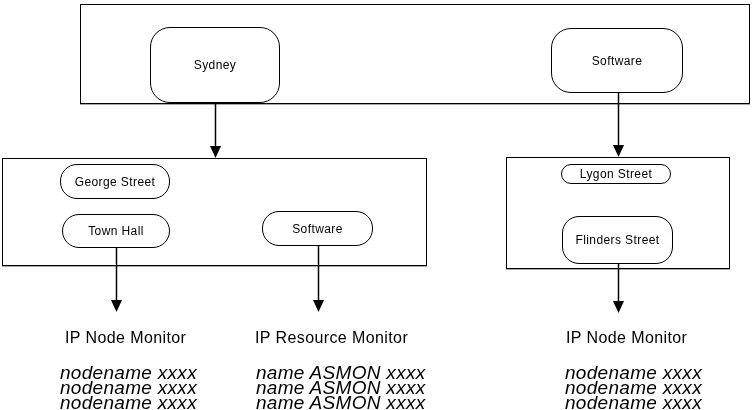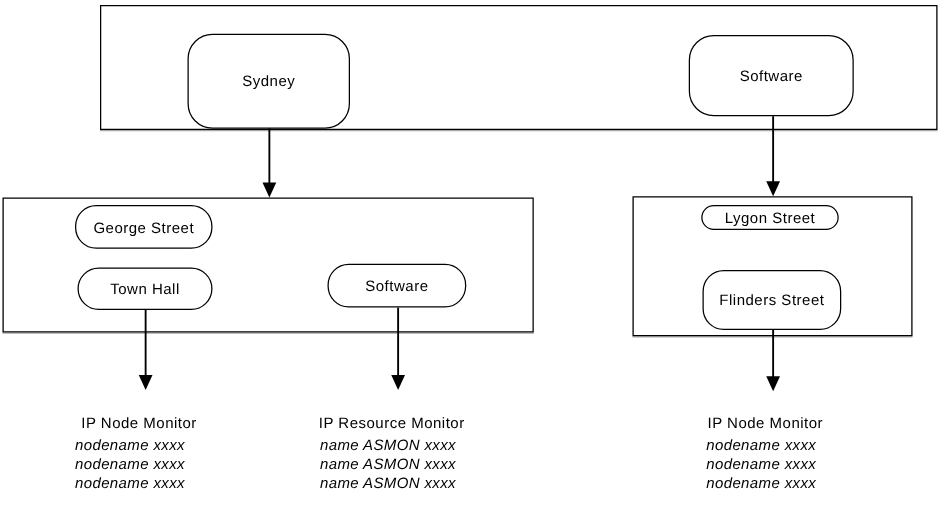--- a/index.html
+++ b/index.html
@@ -58,32 +58,32 @@
   }
   .arrows line { stroke: #000000; stroke-width: 1.5; }
   .arrows polygon { fill: #000000; }
 
   .monitor { position: absolute; }
   #monitor-0 { left: 60px;  top: 331px; }
   #monitor-1 { left: 255px; top: 331px; }
   #monitor-2 { left: 565px; top: 331px; }
 
   .monitor-title {
-    font-size: 12px;
+    font-size: 16px;
     letter-spacing: 0.4px;
     line-height: 14px;
     white-space: nowrap;
   }
   #monitor-0 .monitor-title { margin-left: 5px; }
   #monitor-2 .monitor-title { margin-left: 1px; }
 
   .monitor-lines {
-    margin-top: 4px;
+    margin-top: 20px;
     font-style: italic;
-    font-size: 12px;
+    font-size: 19px;
     line-height: 15px;
     letter-spacing: 0.3px;
     white-space: nowrap;
   }
   #monitor-1 .monitor-lines { margin-left: 1px; font-style: italic; }
 </style>
 </head>
 <body>
 
 <div class="canvas">

